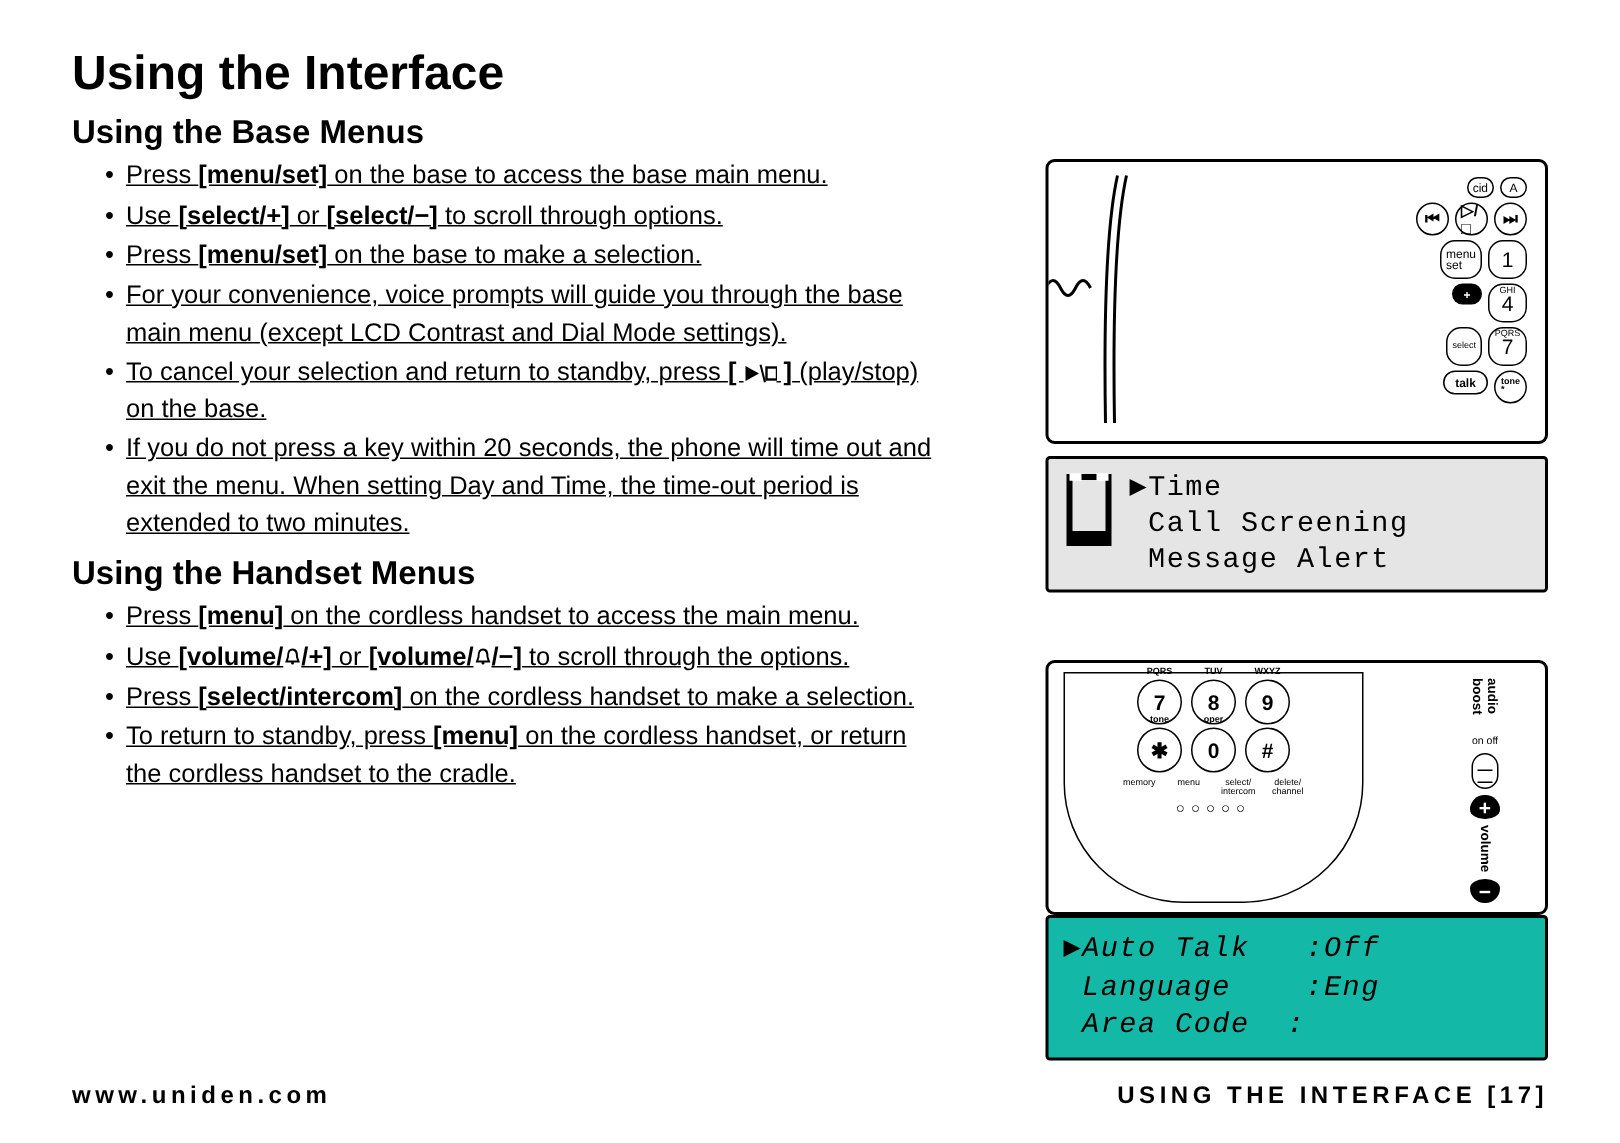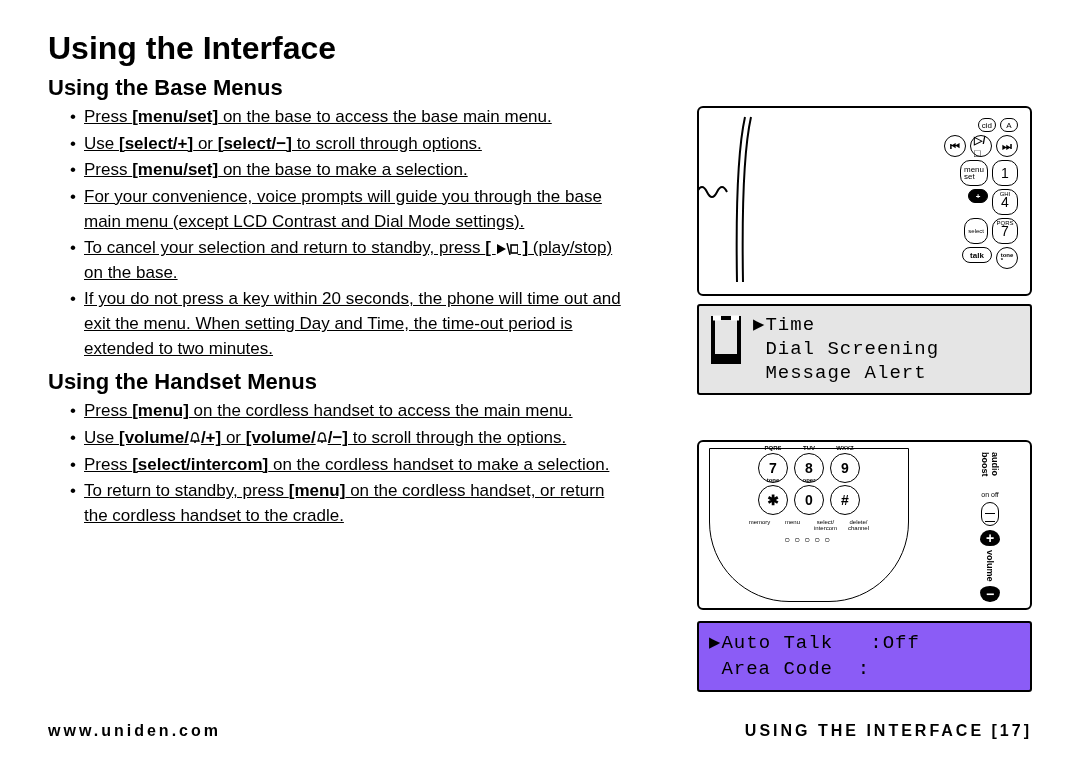--- a/index.html
+++ b/index.html
@@ -48,21 +48,21 @@
   .dots{letter-spacing:4px; font-size:10px; margin-top:3px;}
 
   .side-ctrl { width:60px; display:flex; flex-direction:column; align-items:center; justify-content:flex-start; gap:4px; padding-top:4px;}
   .vtext { writing-mode: vertical-rl; font-size:9px; font-weight:bold; }
   .pill { width:18px; height:34px; border:1.5px solid #000; border-radius:9px; position:relative;}
   .pill::before,.pill::after{content:"";position:absolute;left:3px;right:3px;height:1px;background:#000;}
   .pill::before{top:10px;} .pill::after{top:18px;}
   .teardrop{ width:20px; height:24px; background:#000; border-radius:50% 50% 50% 50% / 60% 60% 40% 40%; color:#fff; display:flex; align-items:center; justify-content:center; font-size:14px; font-weight:bold;}
   .teardrop.down{ border-radius:50% 50% 50% 50% / 40% 40% 60% 60%; }
 
-  .lcd2 { margin-top:11px; border:2px solid #000; border-radius:3px; padding:8px 10px; font-family:"Courier New",monospace; font-size:19px; line-height:1.35; letter-spacing:1px; background:#8b5cf6;}
+  .lcd2 { margin-top:0; border:2px solid #000; border-radius:3px; padding:8px 10px; font-family:"Courier New",monospace; font-size:19px; line-height:1.35; letter-spacing:1px; background:#14b8a6;font-style:italic;}
   .lcd2-line{ white-space:pre; }
 
   .playstop-icon svg { vertical-align:-2px;}
   .bell-icon svg { vertical-align:-1px;}
 </style>
 </head>
 <body>
 
 <div class="page">
   <div class="text-col">
@@ -166,21 +166,21 @@
       <div class="digit">
         <svg width="34" height="52">
             <rect x="4" y="4" width="26" height="44" fill="none" stroke="#000" stroke-width="4"></rect>
             <rect x="4" y="40" width="26" height="8" fill="#000"></rect>
             <line x1="4" y1="4" x2="12" y2="4" stroke="#fff" stroke-width="5"></line>
             <line x1="22" y1="4" x2="30" y2="4" stroke="#fff" stroke-width="5"></line>
           </svg>
       </div>
       <div class="lcd-lines">
         <div class="lcd-line">▶Time</div>
-        <div class="lcd-line"> Dial Screening</div>
+        <div class="lcd-line"> Call Screening</div>
         <div class="lcd-line"> Message Alert</div>
       </div>
     </div>
   </div>
 
   <div class="illus handset-illus">
     <div class="handset-inner">
       <div class="handset-body">
         <div class="hrow">
           <span class="hbtn">
@@ -223,20 +223,21 @@
         <span class="vtext">audio boost</span>
         <span style="font-size:7px">on   off</span>
         <span class="pill"></span>
         <span class="teardrop">+</span>
         <span class="vtext">volume</span>
         <span class="teardrop down">−</span>
       </div>
     </div>
     <div class="lcd2">
       <div class="lcd2-line">▶Auto Talk   :Off</div>
+      <div class="lcd2-line"> Language    :Eng</div>
       <div class="lcd2-line"> Area Code  :</div>
     </div>
   </div>
 
   <div class="footer">
     <span>www.uniden.com</span>
     <span>USING THE INTERFACE [17]</span>
   </div>
 </div>
 

